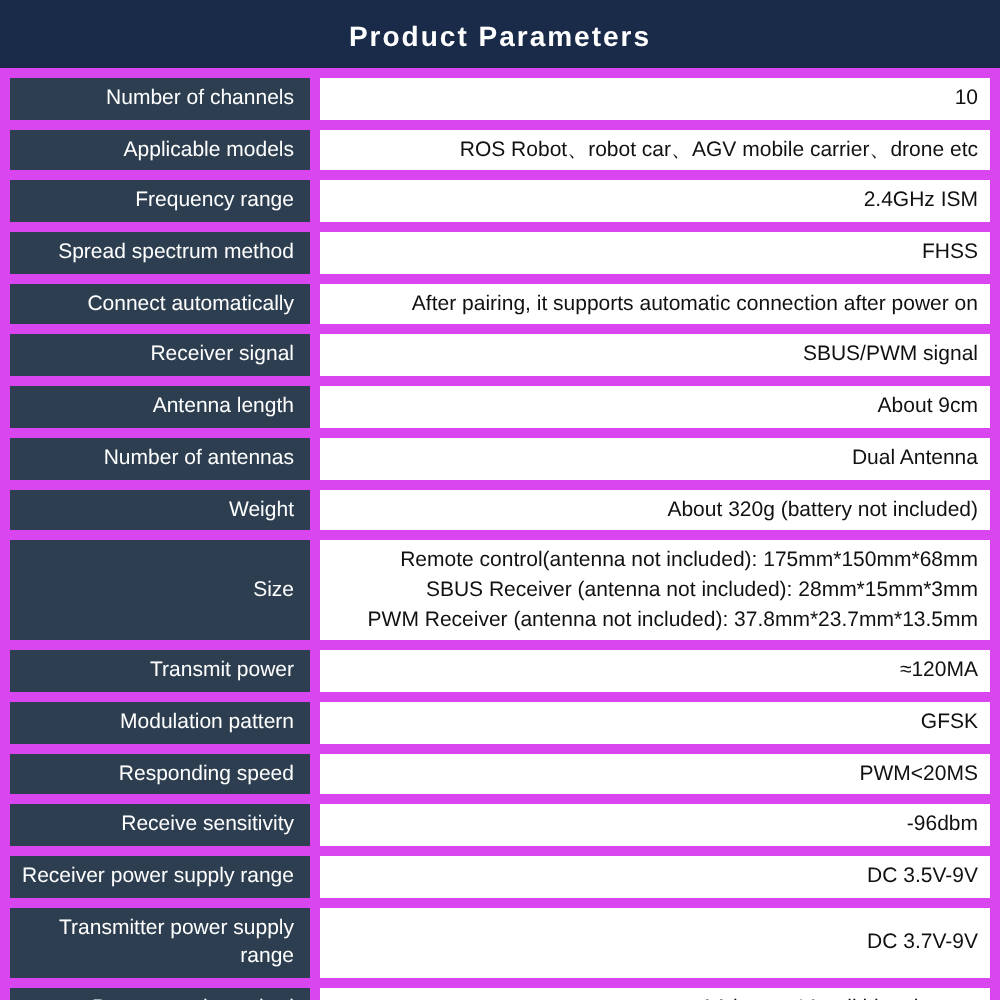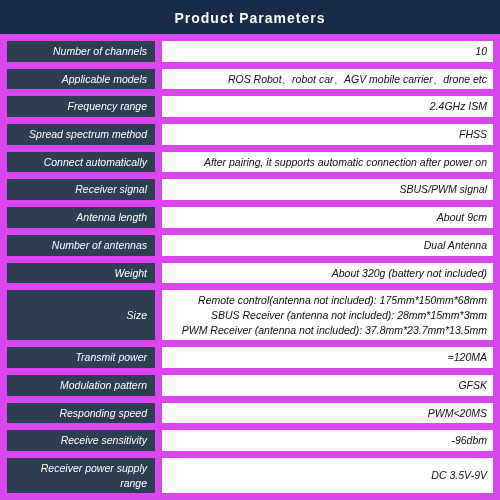--- a/index.html
+++ b/index.html
@@ -30,25 +30,24 @@
     }
     .table-wrap {
       flex: 1;
       overflow: hidden;
     }
     table {
       width: 100%;
       border-collapse: collapse;
     }
     td {
-      border: 7px solid #d946ef;
+      border: 5px solid #d946ef;
       padding: 3px 6px;
       vertical-align: middle;
       line-height: 1.4;
-      font-style: italic;
     }
     .label-col {
       background: #2c3e50;
       color: #fff;
       text-align: right;
       width: 155px;
       font-size: 10.5px;
       padding-right: 8px;
     }
     .value-col {
@@ -122,19 +121,23 @@
           </tr>
           <tr>
             <td class="label-col">Receive sensitivity</td>
             <td class="value-col">-96dbm</td>
           </tr>
           <tr>
             <td class="label-col">Receiver power supply range</td>
             <td class="value-col">DC 3.5V-9V</td>
           </tr>
           <tr>
+            <td class="label-col">Transmitter power supply range</td>
+            <td class="value-col">DC 3.7V-9V</td>
+          </tr>
+          <tr>
             <td class="label-col">Power supply method</td>
             <td class="value-col">AA battery*4 or lithium battery</td>
           </tr>
         </tbody>
     </table>
   </div>
 </div>
 
 </body></html>

